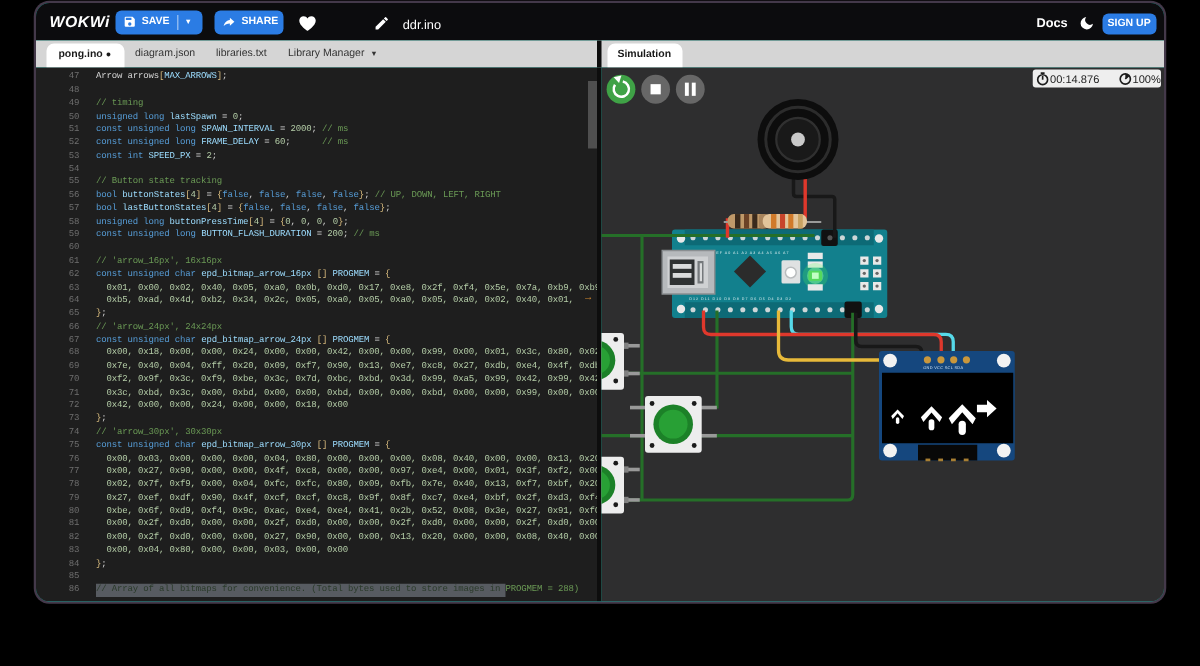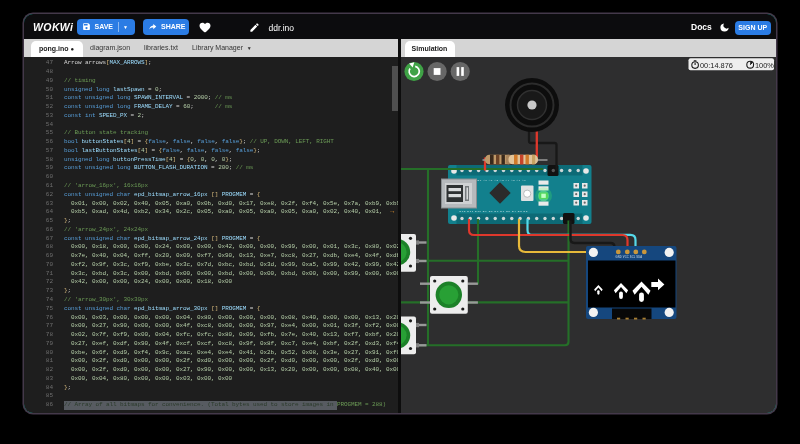--- a/index.html
+++ b/index.html
@@ -1,16 +1,16 @@
 <!DOCTYPE html>
 <html><head><meta charset="utf-8">
 <style>
 html,body{margin:0;padding:0;background:#000;}
 #stage{position:relative;width:800px;height:444px;background:#000;overflow:hidden;font-family:"Liberation Sans",sans-serif;}
-#win{position:absolute;left:24px;top:14px;width:752px;height:399px;background:#14b8a6;border-radius:9px;overflow:hidden;box-shadow:0 0 0 1.5px #44394a;}
+#win{position:absolute;left:24px;top:2px;width:752px;height:399px;background:#14b8a6;border-radius:9px;overflow:hidden;box-shadow:0 0 0 1.5px #44394a;}
 
 #nav{position:absolute;left:0;top:0;width:100%;height:25px;background:#0c0c0e;}
 #logo{position:absolute;left:9px;top:6.5px;color:#fff;font-size:10.5px;font-weight:bold;font-style:italic;letter-spacing:.4px;}
 .bluebtn{position:absolute;background:#2b7ce4;border-radius:4px;color:#fff;font-size:7px;font-weight:bold;display:flex;align-items:center;}
 #savebtn{left:52.5px;top:4.5px;width:58px;height:16.5px;}
 #sharebtn{left:119px;top:4.5px;width:46px;height:16.5px;}
 #signup{left:710.5px;top:6.5px;width:36.5px;height:14px;justify-content:center;}
 #fname{position:absolute;left:196.5px;top:8.5px;color:#fff;font-size:8.5px;margin-left:48px;}
 #docs{position:absolute;left:667px;top:8px;color:#fff;font-size:8.5px;font-weight:bold;}
 

